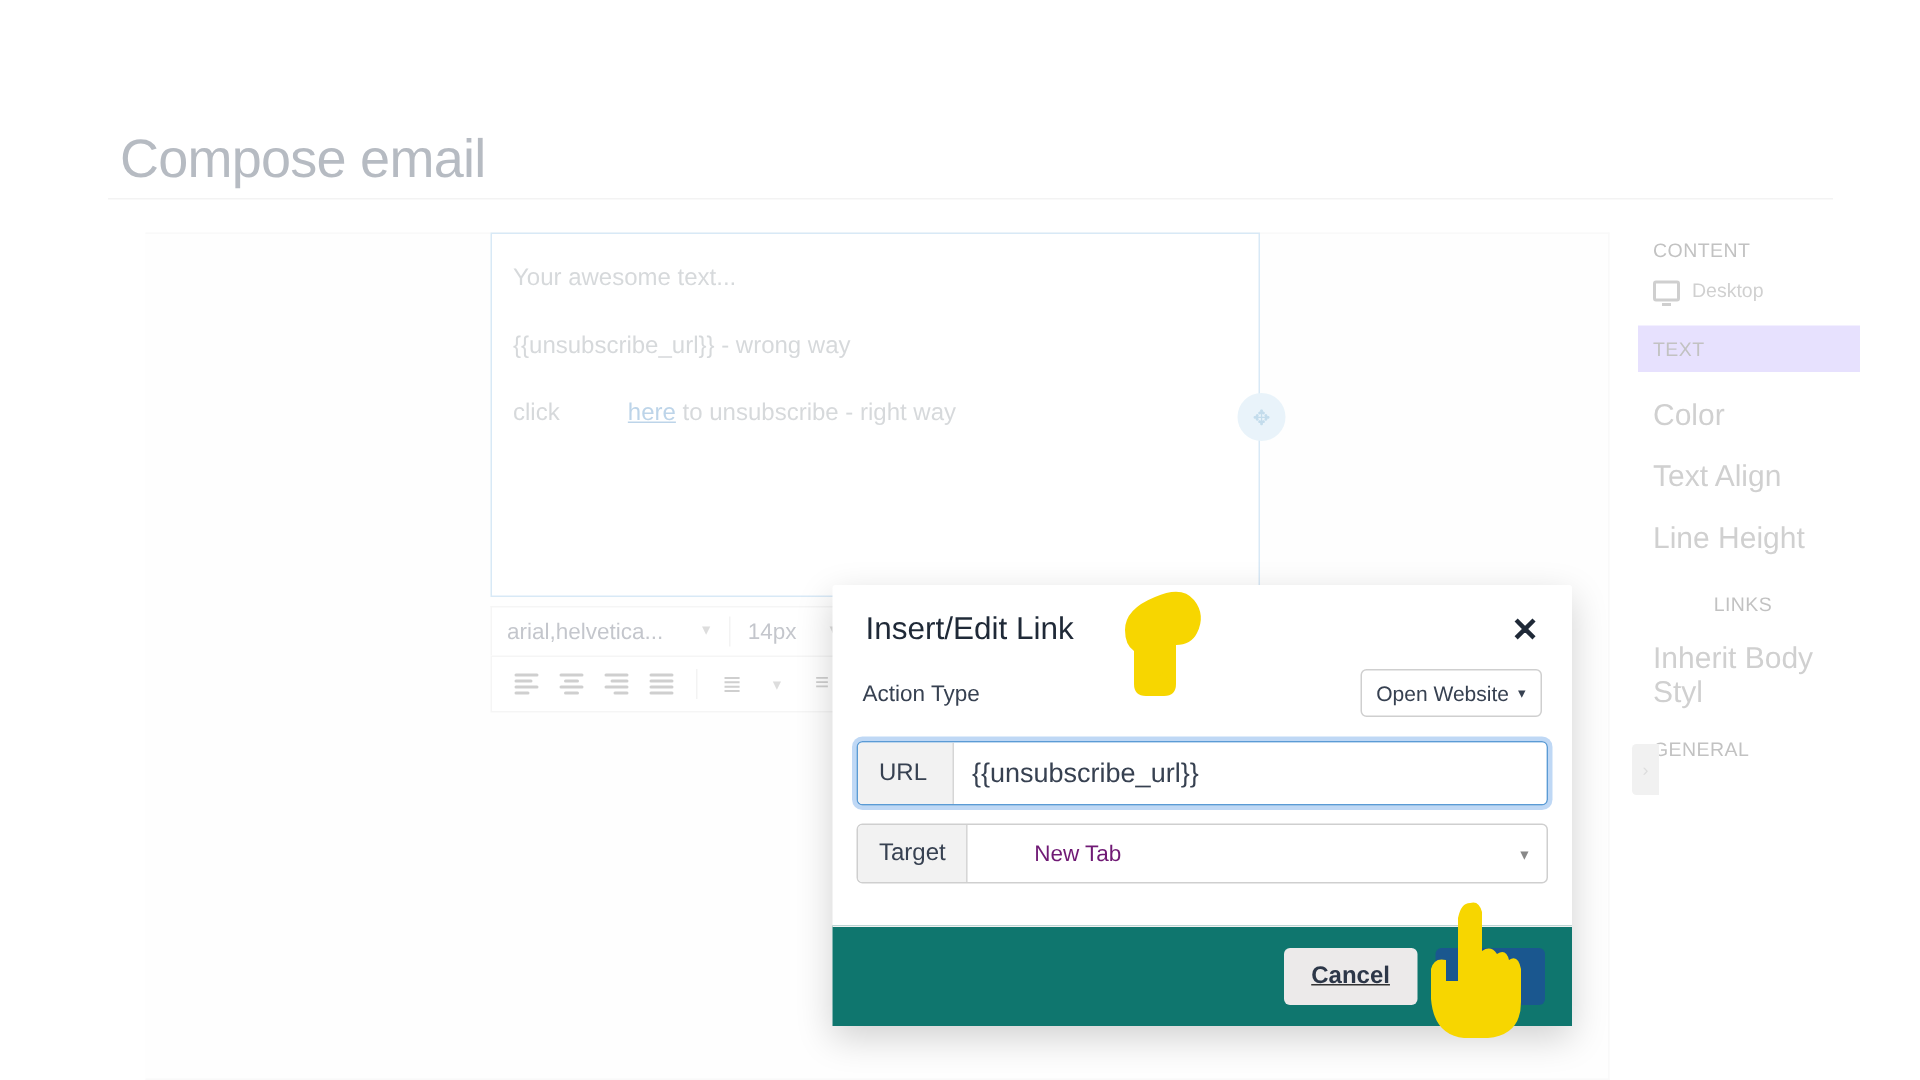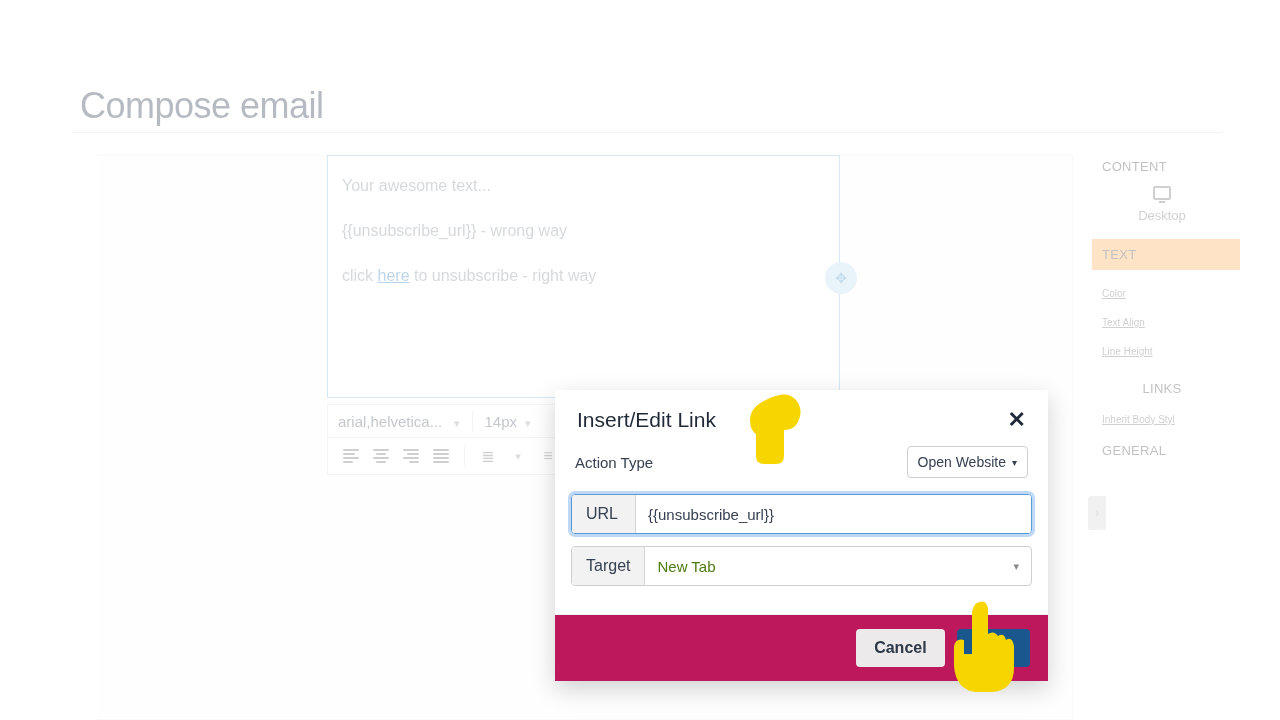--- a/index.html
+++ b/index.html
@@ -51,21 +51,21 @@
     left: 327px; top: 155px;
     width: 513px; height: 243px;
     border: 1px solid #9ec9e8;
     background: #fff;
     padding: 18px 14px;
     font-size: 16px;
     color: #9aa0a6;
     line-height: 1.45;
   }
   .text-block p { margin-bottom: 22px; }
-  .text-block a { color: #5a95c7; text-decoration: underline; }
+  .text-block a { color: #5a95c7; text-decoration: underline; margin-left: 41px; }
 
   .drag-handle {
     position: absolute;
     left: 825px; top: 262px;
     width: 32px; height: 32px;
     border-radius: 50%;
     background: #c7e2f2;
     display: flex; align-items: center; justify-content: center;
     color: #6aa7d0;
     font-size: 14px;
@@ -79,21 +79,21 @@
     flex-direction: column;
   }
   .toolbar-row1 {
     display: flex; gap: 8px; align-items:center;
     padding: 6px 10px;
     background: #fff;
     border: 1px solid #e5e5e5;
     border-bottom: none;
   }
   .tb-select {
-    display: flex; align-items: flex-end; gap: 8px;
+    display: flex; align-items: flex-start; gap: 22px;
     font-size: 15px; color: #6b7280;
   }
   .chev { font-size: 11px; color: #aaa; }
   .tb-font { width: 108px; overflow: hidden; white-space: nowrap; text-overflow: ellipsis;}
   .toolbar-row2 {
     display: flex; gap: 4px; align-items:center;
     padding: 6px 10px;
     background: #fff;
     border: 1px solid #e5e5e5;
   }
@@ -118,24 +118,24 @@
     right: 58px; top: 145px;
     width: 120px;
     font-size: 13px;
   }
   .side-sec-title {
     font-weight: 500; color: #666; margin: 14px 0 12px 0;
     letter-spacing: .3px;
   }
   .side-item {
     color: #8a8a8a; margin: 0 0 16px 0;
-    display:flex; align-items:center; gap:8px;flex-direction:column;
-  }
-  .side-sec-text { background: #fdba74; padding: 8px 10px; margin-left:-10px; margin-right:-18px;}
-  .side-sub { color:#8a8a8a; margin: 18px 0; font-size:10px;text-decoration:underline;}
+    display:flex; align-items:center; gap:8px;
+  }
+  .side-sec-text { background: #c4b5fd; padding: 8px 10px; margin-left:-10px; margin-right:-18px;}
+  .side-sub { color:#8a8a8a; margin: 18px 0; font-size:20px;}
   .side-links-band { margin-top: 24px; text-align: center; }
   .side-general { margin-top: 12px; }
   .chev-tab {
     position:absolute; right:174px; top:496px;
     width:18px; height:34px; background:#dcdcdc;
     display:flex;align-items:center;justify-content:center;
     color:#aaa; font-size:12px; border-radius:3px 0 0 3px;
   }
 
   
@@ -171,28 +171,28 @@
     margin-bottom: 12px;
   }
   .form-row.focus { box-shadow: 0 0 0 3px rgba(73,144,226,0.35); border-color:#5b9bd5;}
   .form-label {
     background:#f2f2f2; padding: 10px 14px; color:#374151;
     border-right:1px solid #d6d6d6; display:flex; align-items:center;
     min-width: 64px;
   }
   .form-input {
     flex:1; border:none; outline:none; padding: 10px 12px;
-    font-size:15px; color:#374151; background:#fff;
+    font-size:18px; color:#374151; background:#fff;
   }
   .select-wrap { position:relative; flex:1; display:flex; align-items:center;}
-  .select-val { padding: 10px 12px; font-size:15px; color:#4d7c0f;}
+  .select-val { padding: 10px 12px; font-size:15px; color:#701a75;margin-left:32px;}
   .select-caret { position:absolute; right:12px; font-size:11px; color:#888;}
   .modal-footer {
     display:flex; justify-content:flex-end; gap:12px;
-    padding: 14px 18px; background: #be185d; border-top:1px solid #f0f0f0;
+    padding: 14px 18px; background: #0f766e; border-top:1px solid #f0f0f0;text-decoration:underline;
   }
   .btn {
     padding: 10px 18px; font-size:16px; font-weight:600;
     border:none; border-radius:4px; cursor:pointer;
   }
   .btn-cancel { background:#eceaea; color:#2d3748; }
   .btn-save { background:#1a578f; color:#fff; }
 
   
   .hand-top {

